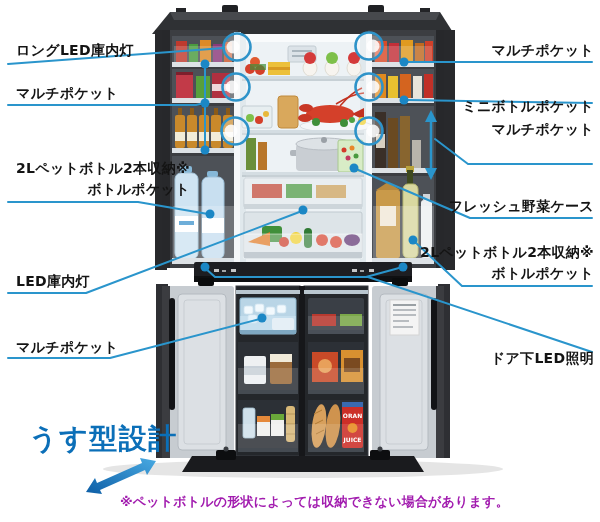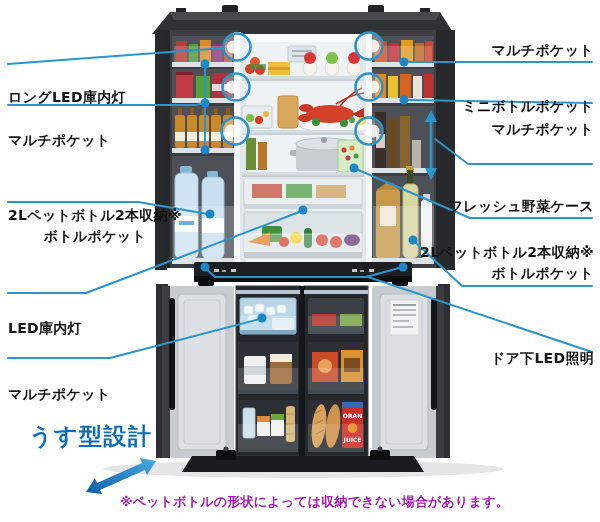--- a/index.html
+++ b/index.html
@@ -6,28 +6,28 @@
   body{
     width:600px;height:522px;position:relative;overflow:hidden;
     background:#ffffff;
     font-family:"DejaVu Sans","Liberation Sans",sans-serif;
   }
   .stage{position:absolute;left:0;top:0;width:600px;height:522px;}
   .callout{
     position:absolute;font-weight:bold;font-size:14px;line-height:21px;
     color:var(--label-text,#141414);white-space:nowrap;letter-spacing:0.3px;
   }
-  .callout.left-side{left:8px;text-align:center;margin-top:47px;}
+  .callout.left-side{left:16px;text-align:right;}
   .callout.right-side{right:6px;text-align:right;}
   .tagline{
     position:absolute;left:29px;top:421px;color:var(--tagline-blue,#0b6fb8);
     font-weight:bold;line-height:1;white-space:nowrap;
   }
   .tagline .t1{font-size:16px;letter-spacing:0.5px;}
-  .tagline .t2{font-size:23px;letter-spacing:1.5px;margin-top:4px;}
+  .tagline .t2{font-size:28px;letter-spacing:1.5px;margin-top:4px;}
   .footnote{
     position:absolute;left:120px;top:493px;font-size:13px;font-weight:bold;
     color:#a21caf;letter-spacing:0.2px;white-space:nowrap;
   }
 </style>
 </head>
 <body>
 
 <svg class="stage" viewBox="0 0 600 522" aria-hidden="true">
   <defs>

